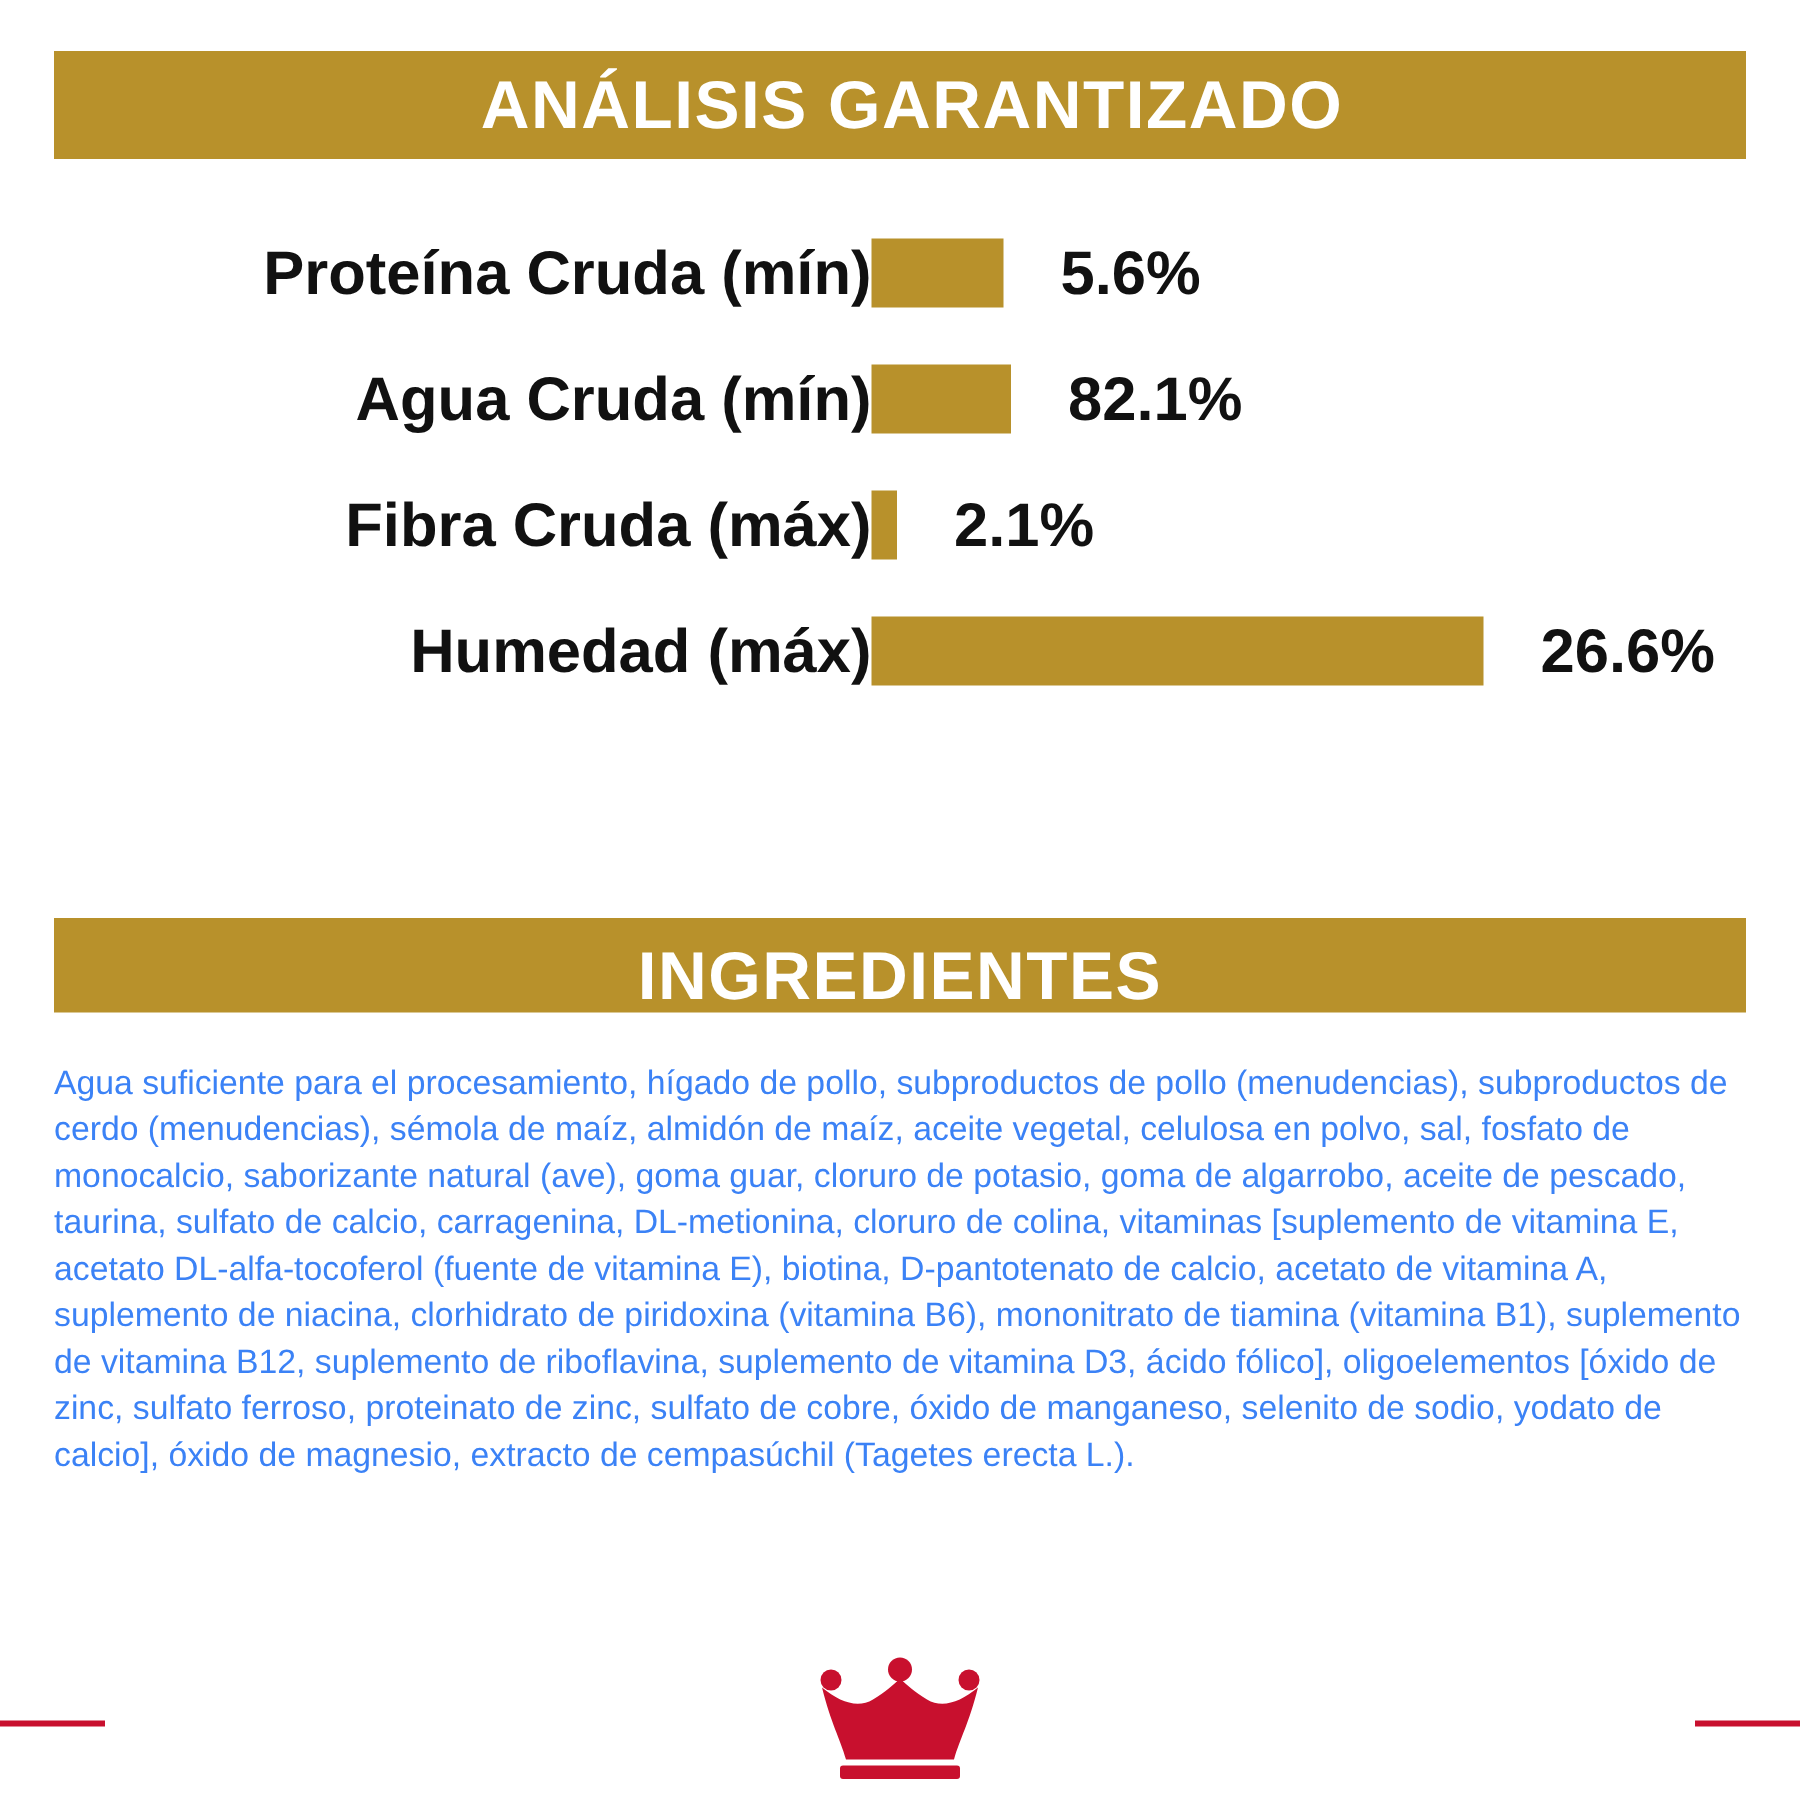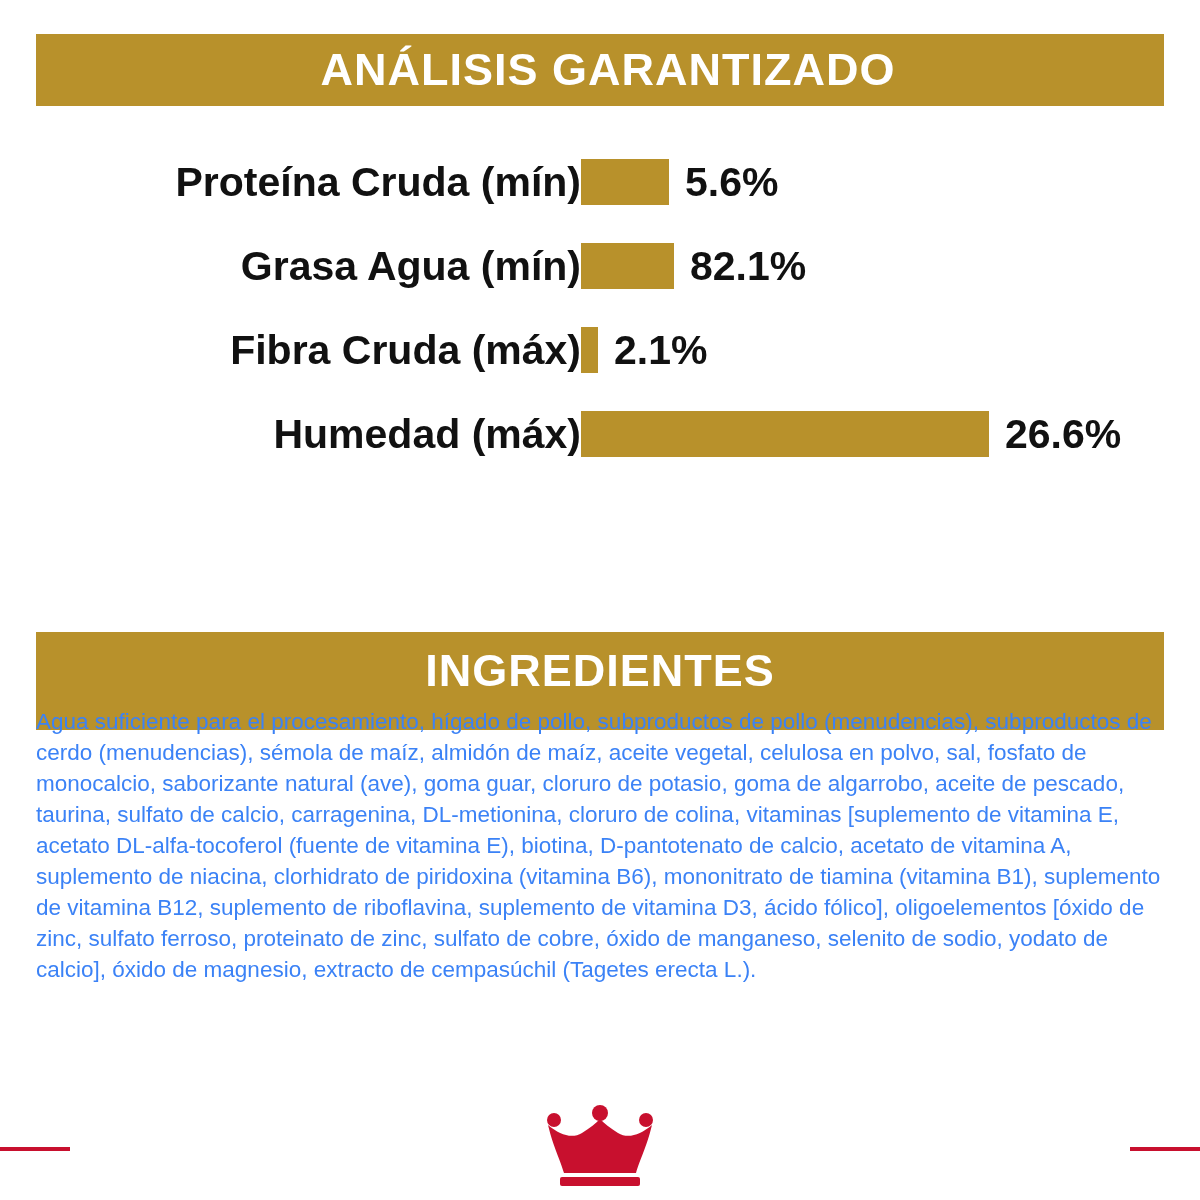--- a/index.html
+++ b/index.html
@@ -37,24 +37,23 @@
   }
   #banner-analysis {
     top: 34px;
     height: 72px;
     line-height: 72px;
     font-size: 45px;
     padding-left: 16px;
   }
   #banner-ingredients {
     top: 612px;
-    height: 98px;
+    height: 63px;
     line-height: 78px;
     font-size: 45px;
-    margin-top: 20px;
   }
 
   
   .analysis-chart {
     position: absolute;
     top: 140px;
     left: 36px;
     width: 1128px;
     height: 360px;
   }
@@ -80,22 +79,22 @@
     align-items: center;
   }
   .nut-bar {
     height: 46px;
     background: #b8912b;
   }
   .nut-value {
     font-size: 41px;
     font-weight: bold;
     color: #111111;
-    padding-left: 16px;
     white-space: nowrap;
+    margin-left: 38px;
   }
 
   
   .ingredients-text {
     position: absolute;
     top: 706px;
     left: 36px;
     width: 1136px;
     font-size: 22.5px;
     line-height: 31px;
@@ -137,21 +136,21 @@
 
     <div class="nut-row">
       <div class="nut-label">Proteína Cruda (mín)</div>
       <div class="nut-bar-wrap">
         <div class="nut-bar" style="width:88px;"></div>
         <div class="nut-value">5.6%</div>
       </div>
     </div>
 
     <div class="nut-row">
-      <div class="nut-label">Grasa Agua (mín)</div>
+      <div class="nut-label">Agua Cruda (mín)</div>
       <div class="nut-bar-wrap">
         <div class="nut-bar" style="width:93px;"></div>
         <div class="nut-value">82.1%</div>
       </div>
     </div>
 
     <div class="nut-row">
       <div class="nut-label">Fibra Cruda (máx)</div>
       <div class="nut-bar-wrap">
         <div class="nut-bar" style="width:17px;"></div>

